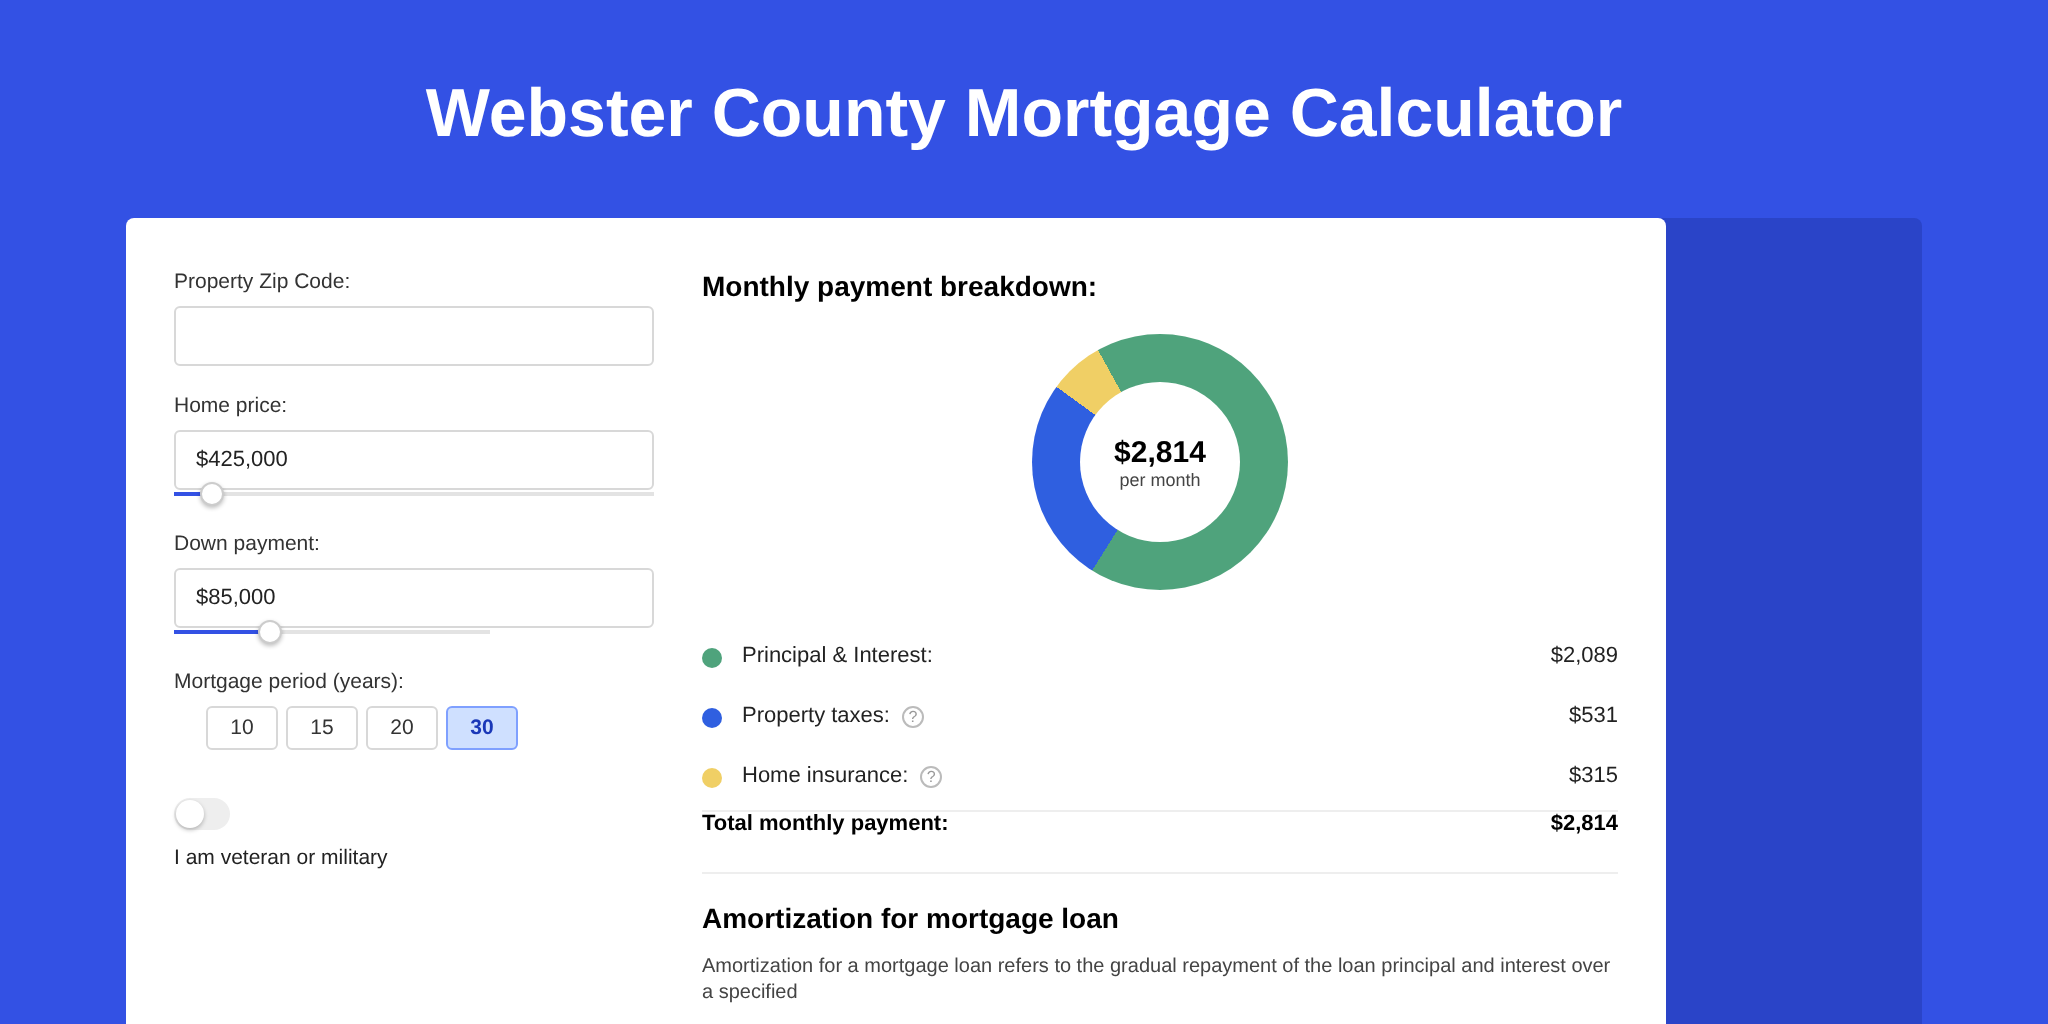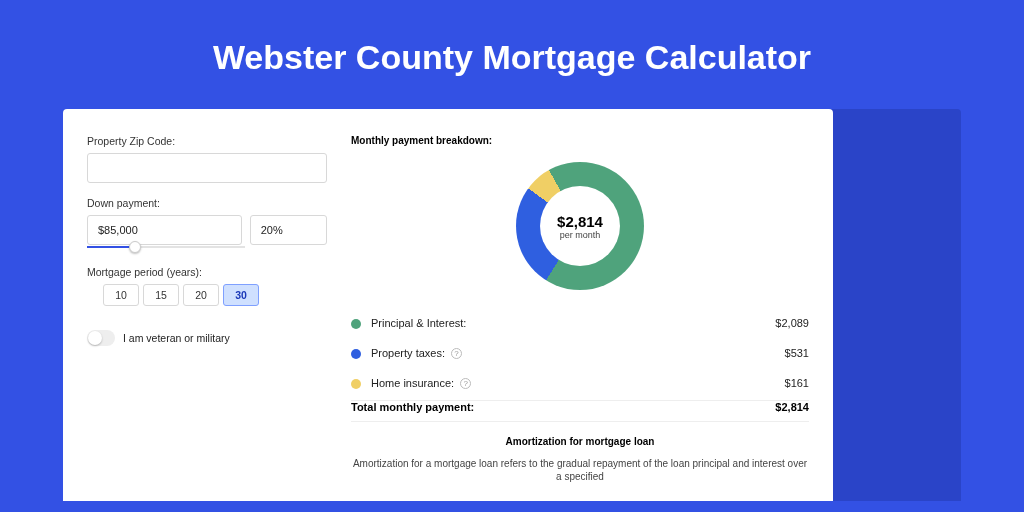--- a/index.html
+++ b/index.html
@@ -105,23 +105,23 @@
   }
   .period-btn.active {
     background: #cfe0ff;
     border-color: #7fa0ff;
     color: #1a38b8;
     font-weight: 600;
     text-align: center;
   }
   .vet-row {
     display: flex;
-    align-items: center;
     gap: 8px;
     margin-top: 18px;
+    flex-direction: column;
   }
   .toggle {
     width: 28px;
     height: 16px;
     background: #eee;
     border-radius: 10px;
     position: relative;
   }
   .toggle::after {
     content: "";
@@ -135,21 +135,21 @@
     box-shadow: 0 1px 2px rgba(0,0,0,0.25);
   }
   .vet-label { font-size: 10.5px; color: #222; }
 
   .right {
     flex: 1;
     display: flex;
     flex-direction: column;
   }
   .section-title {
-    font-size: 10px;
+    font-size: 14px;
     font-weight: 700;
     color: #000;
     margin-bottom: 10px;
   }
   .donut-box {
     display: flex;
     justify-content: center;
     margin: 6px 0 18px;
   }
   .donut {
@@ -214,49 +214,57 @@
     border-top: 1px solid #eee;
     margin-top: 2px;
     display: flex;
     align-items: center;
     font-size: 11px;
   }
   .total-row .lbl { font-weight: 700; }
   .total-row .val { margin-left: auto; font-weight: 700; }
 
   .amort {
-    margin-top: 8px;
+    margin-top: 18px;
     border-top: 1px solid #eee;
     padding-top: 14px;
-    text-align: center;
   }
   .amort .section-title { margin-bottom: 10px; }
   .amort-text { font-size: 10px; color: #444; line-height: 1.3; }
 </style>
 </head>
 <body>
 
 <h1 class="page-title">Webster County Mortgage Calculator</h1>
 
 <div class="card-shadow">
   <div class="card">
 
     <div class="left">
 
       <div class="field">
         <div class="label">Property Zip Code:</div>
         <input class="input" value="" style="">
       </div>
 
+      <div class="field">
+        <div class="label">Home price:</div>
+        <input class="input" value="$425,000" style="">
+        <div class="slider-wrap">
+          <div class="slider-track">
+              <div class="fill" style="width:8%"></div>
+            </div>
+          <div class="slider-thumb" style="left:8%"></div>
+        </div>
+      </div>
 
       <div class="field">
         <div class="label">Down payment:</div>
         <div class="row">
           <div class="input-wrap-a"><input class="input" value="$85,000" style=""></div>
-          <div class="input-wrap-b"><input class="input" value="20%" style=""></div>
         </div>
         <div class="slider-wrap" style="width:66%">
           <div class="slider-track">
               <div class="fill" style="width:30%"></div>
             </div>
           <div class="slider-thumb" style="left:30%"></div>
         </div>
       </div>
 
 
@@ -300,21 +308,21 @@
         <span class="legend-dot" style="background:#2f5fe0"></span>
         <span>Property taxes:</span>
         <span class="info-icon">?</span>
         <span class="legend-val">$531</span>
       </div>
 
       <div class="legend-row">
         <span class="legend-dot" style="background:#f0cf65"></span>
         <span>Home insurance:</span>
         <span class="info-icon">?</span>
-        <span class="legend-val">$161</span>
+        <span class="legend-val">$315</span>
       </div>
 
       <div class="total-row">
         <span class="lbl">Total monthly payment:</span>
         <span class="val">$2,814</span>
       </div>
 
       <div class="amort">
         <div class="section-title">Amortization for mortgage loan</div>
         <div class="amort-text">Amortization for a mortgage loan refers to the gradual repayment of the loan principal and interest over a specified</div>

